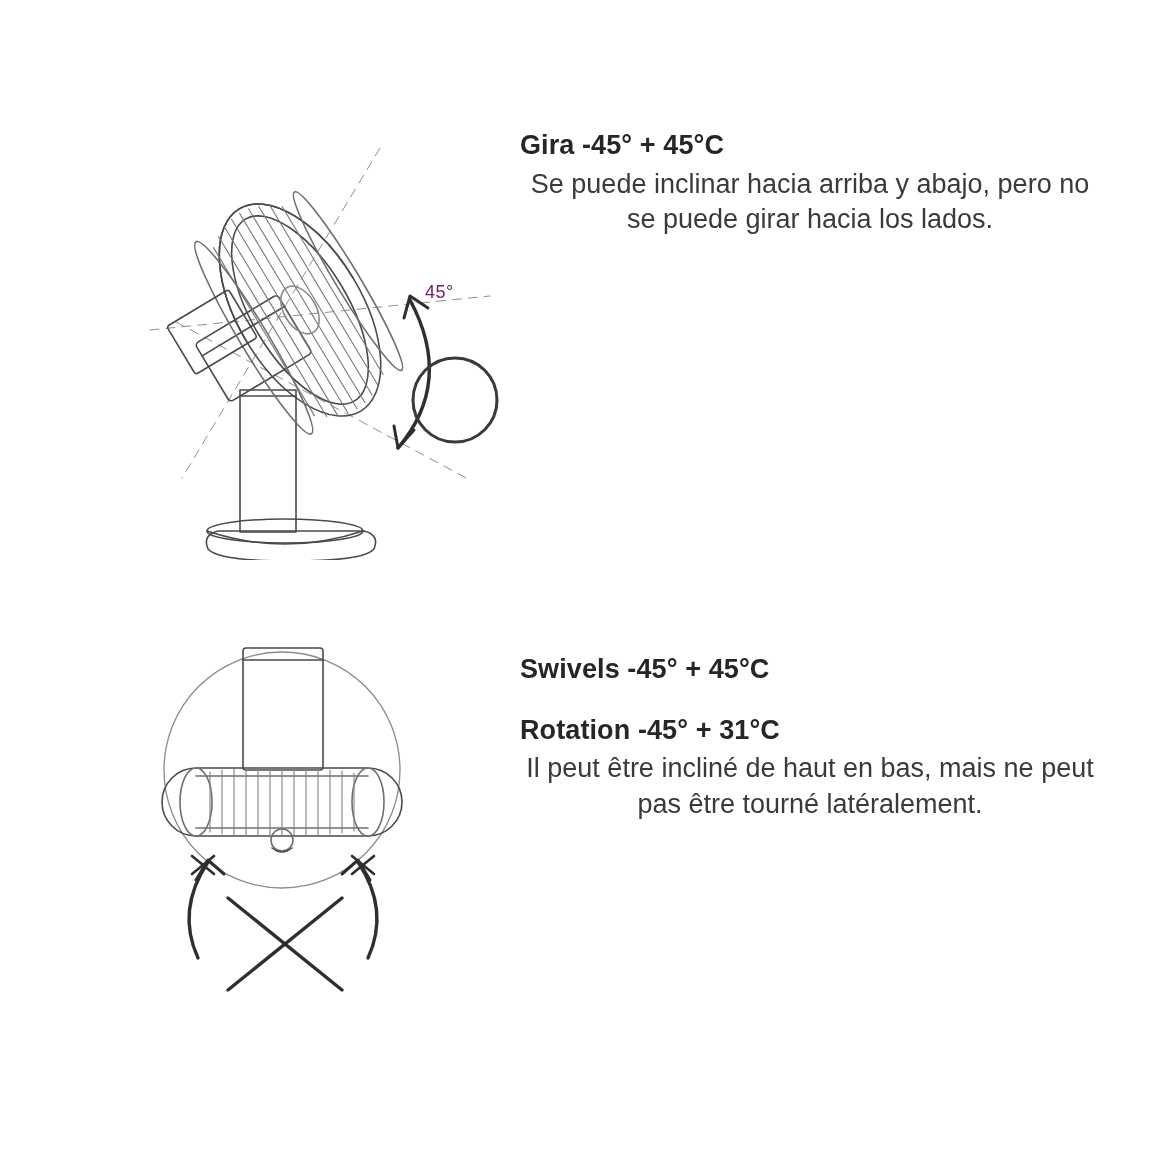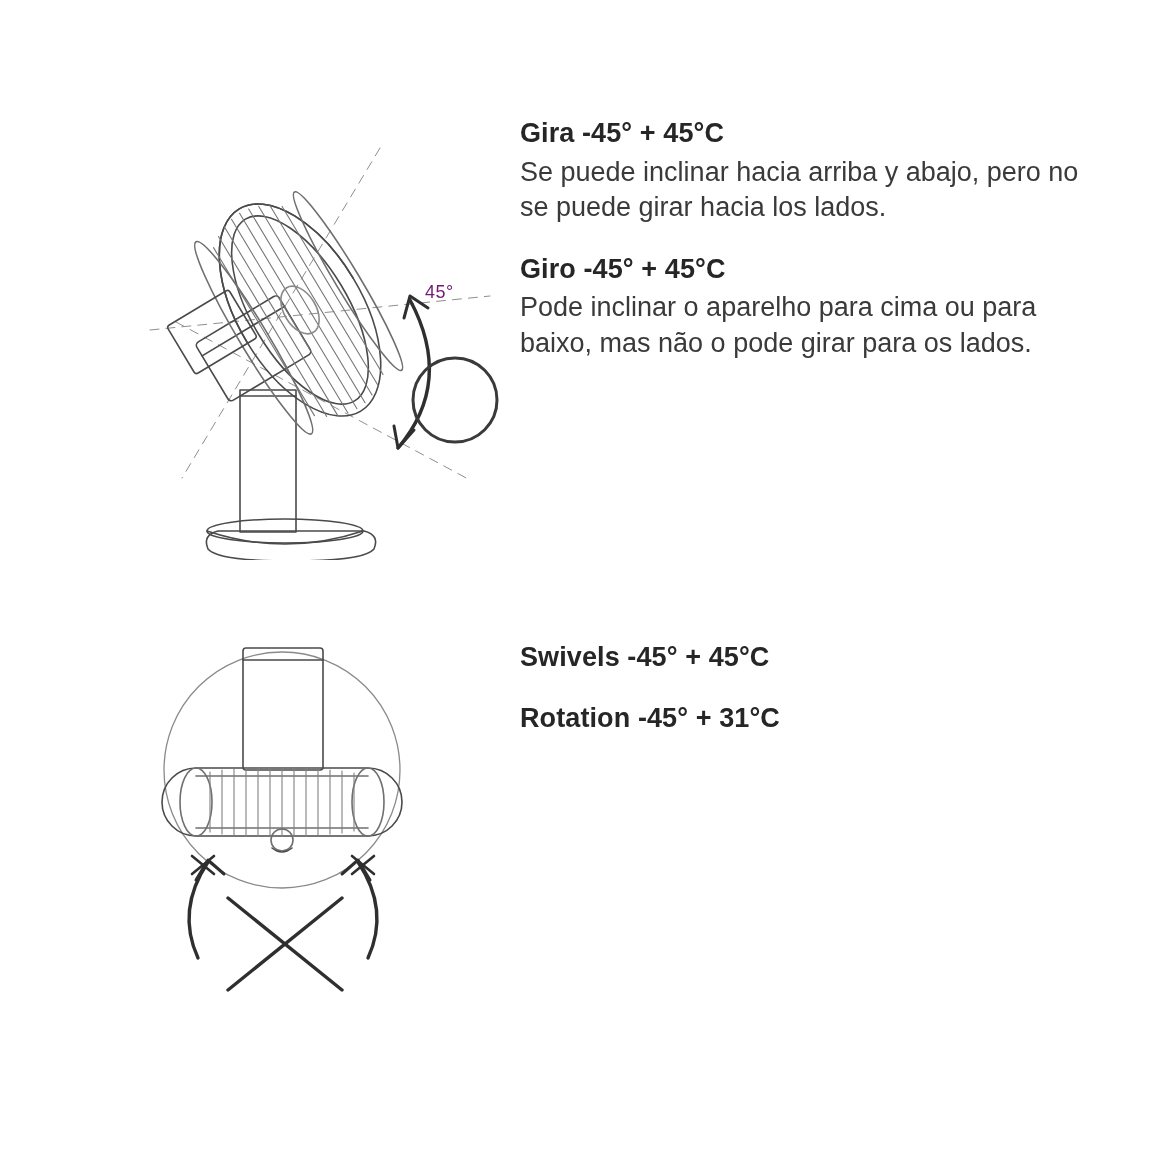--- a/index.html
+++ b/index.html
@@ -43,34 +43,35 @@
     width: 600px;
     flex: 0 0 600px;
     padding-top: 56px;
   }
   #block-bottom .textcol { padding-top: 40px; }
 
   .entry { margin-bottom: 26px; }
   .entry:last-child { margin-bottom: 0; }
 
   .entry h3 {
-    margin: 0 0 4px 0;
+    margin: 12px 0 4px 0;
     font-size: 27px;
     font-weight: bold;
     letter-spacing: 0.1px;
     color: #262626;
     line-height: 1.28;
   }
   .entry p {
     margin: 0;
     font-size: 27px;
     font-weight: normal;
     color: #3a3a3a;
     line-height: 1.32;
     max-width: 580px;
+    text-align: center;
   }
 
   .angle-label {
     position: absolute;
     font-size: 18px;
     color: #701a75;
     letter-spacing: 0.5px;
   }
 </style>
 </head>
@@ -142,24 +143,20 @@
         <circle cx="455" cy="340" r="42" stroke="#3a3a3a" stroke-width="3" fill="none"></circle>
       </svg>
 
       <div class="angle-label" style="left:425px; top:222px;">45°</div>
     </div>
 
     <div class="textcol">
       <div class="entry">
         <h3>Gira -45° + 45°C</h3>
         <p>Se puede inclinar hacia arriba y abajo, pero no se puede girar hacia los lados.</p>
-      </div>
-      <div class="entry">
-        <h3>Giro -45° + 45°C</h3>
-        <p>Pode inclinar o aparelho para cima ou para baixo, mas não o pode girar para os lados.</p>
       </div>
     </div>
   </div>
 
   <div class="block" id="block-bottom">
 
     <div class="illus">
       <svg width="520" height="470" viewBox="0 0 520 470" fill="none" stroke="#4a4a4a" stroke-width="1.6" stroke-linecap="round" stroke-linejoin="round">
 
         <circle cx="282" cy="170" r="118" stroke="#8a8a8a" stroke-width="1.3"></circle>
@@ -216,17 +213,18 @@
         </g>
       </svg>
     </div>
 
     <div class="textcol">
       <div class="entry">
         <h3>Swivels -45° + 45°C</h3>
       </div>
       <div class="entry">
         <h3>Rotation -45° + 31°C</h3>
+        <p>Il peut être incliné de haut en bas, mais ne peut pas être tourné latéralement.</p>
       </div>
     </div>
   </div>
 
 </div>
 
 </body></html>

